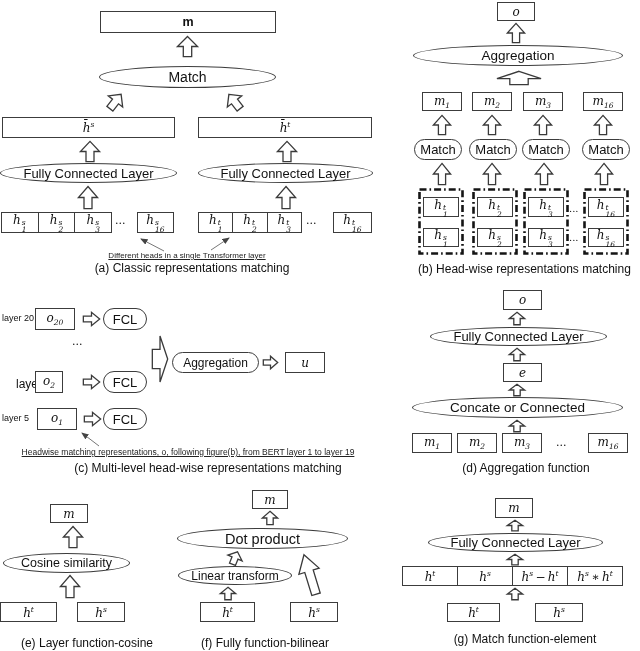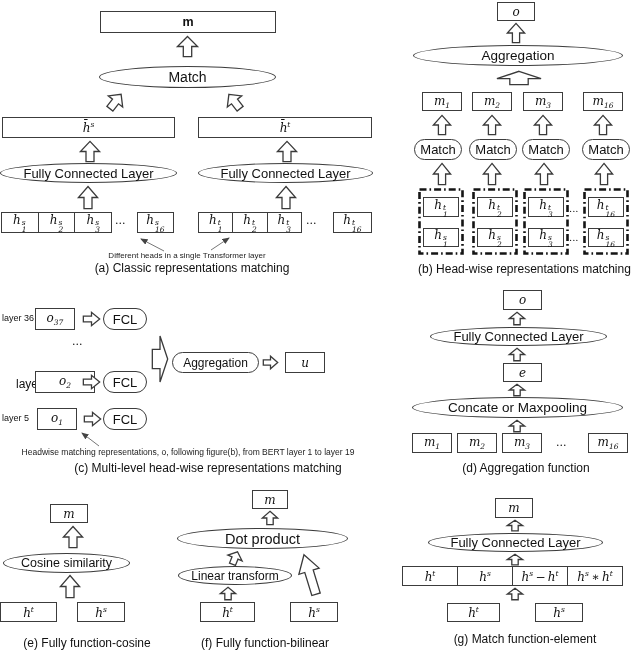--- a/index.html
+++ b/index.html
@@ -11,21 +11,21 @@
   .std{border-radius:11px;}
   .lbl{font-family:"Liberation Sans",sans-serif;color:#111;}
   .math{font-family:"DejaVu Serif",serif;font-style:italic;font-size:12px;color:#111;}
   .sp{font-size:7.5px;vertical-align:4.5px;}
   .sb{font-size:7.5px;vertical-align:-3px;}
   .stk{display:inline-flex;flex-direction:column;align-items:flex-start;font-size:7.5px;
        line-height:7px;margin-left:1px;transform:translateY(0.5px);}
   .arr{position:absolute;overflow:visible;}
   .arr polygon{fill:#fff;stroke:#3a3a3a;stroke-width:1.3;vector-effect:non-scaling-stroke;stroke-linejoin:miter;}
   .cap{position:absolute;text-align:center;font-size:12px;color:#111;white-space:nowrap;}
-  .note{position:absolute;text-align:center;color:#222;white-space:nowrap;}
+  .note{position:absolute;text-align:center;color:#222;white-space:nowrap;text-decoration:underline;}
   .dots{position:absolute;font-family:"DejaVu Serif",serif;font-size:11px;color:#111;}
   .mrow{position:absolute;display:flex;box-sizing:border-box;background:#fff;border:1.4px solid #3c3c3c;}
   .mcell{flex:1;display:flex;align-items:center;justify-content:center;border-left:1.4px solid #3c3c3c;white-space:nowrap;}
   .mcell:first-child{border-left:none;}
 </style>
 </head>
 <body>
 
 <div class="canvas">
 
@@ -253,35 +253,35 @@
       <span class="math"><span>h</span><span class="stk">
           <span>s</span>
           <span>16</span>
         </span></span>
     </div>
 
   <span class="dots" style="left:569px;top:203px;font-size:10px">...</span>
   <span class="dots" style="left:569px;top:232px;font-size:10px">...</span>
   <div class="cap" style="left:402px;top:262px;width:245px">(b) Head-wise representations matching</div>
 
-  <span class="lbl" style="position:absolute;left:2px;top:313px;font-size:9px">layer 36</span>
+  <span class="lbl" style="position:absolute;left:2px;top:313px;font-size:9px">layer 20</span>
   <div class="box" style="left:35px;top:308px;width:40px;height:22px">
-      <span class="math"><span>o</span><span class="sb">37</span></span>
+      <span class="math"><span>o</span><span class="sb">20</span></span>
     </div>
   <svg class="arr" style="left:83px;top:312px;width:17px;height:14px" viewBox="0 0 100 100" preserveAspectRatio="none">
       <polygon points="2,30 50,30 50,2 98,50 50,98 50,70 2,70"></polygon>
     </svg>
   <div class="box std" style="left:103px;top:308px;width:44px;height:22px">
       <span class="lbl" style="font-size:13px">FCL</span>
     </div>
 
   <span class="dots" style="left:72px;top:335px">...</span>
 
   <span class="lbl" style="position:absolute;left:16px;top:377px;font-size:12px">layer 2</span>
-  <div class="box" style="left:35px;top:371px;width:60px;height:22px">
+  <div class="box" style="left:35px;top:371px;width:28px;height:22px">
       <span class="math"><span>o</span><span class="sb">2</span></span>
     </div>
   <svg class="arr" style="left:83px;top:375px;width:17px;height:14px" viewBox="0 0 100 100" preserveAspectRatio="none">
       <polygon points="2,30 50,30 50,2 98,50 50,98 50,70 2,70"></polygon>
     </svg>
   <div class="box std" style="left:103px;top:371px;width:44px;height:22px">
       <span class="lbl" style="font-size:13px">FCL</span>
     </div>
 
   <span class="lbl" style="position:absolute;left:2px;top:413px;font-size:9px">layer 5</span>
@@ -323,21 +323,21 @@
   <svg class="arr" style="left:509px;top:348px;width:16px;height:13px" viewBox="0 0 100 100" preserveAspectRatio="none">
       <polygon points="50,2 98,50 70,50 70,98 30,98 30,50 2,50"></polygon>
     </svg>
   <div class="box" style="left:503px;top:363px;width:39px;height:19px">
       <span class="math">e</span>
     </div>
   <svg class="arr" style="left:509px;top:384px;width:16px;height:12px" viewBox="0 0 100 100" preserveAspectRatio="none">
       <polygon points="50,2 98,50 70,50 70,98 30,98 30,50 2,50"></polygon>
     </svg>
   <div class="box ell" style="left:412px;top:397px;width:211px;height:21px">
-    <span class="lbl" style="font-size:13.5px">Concate or Maxpooling</span>
+    <span class="lbl" style="font-size:13.5px">Concate or Connected</span>
   </div>
   <svg class="arr" style="left:509px;top:420px;width:16px;height:12px" viewBox="0 0 100 100" preserveAspectRatio="none">
       <polygon points="50,2 98,50 70,50 70,98 30,98 30,50 2,50"></polygon>
     </svg>
 
   <div class="box" style="left:412px;top:433px;width:40px;height:20px">
       <span class="math"><span>m</span><span class="sb">1</span></span>
     </div>
   <div class="box" style="left:457px;top:433px;width:40px;height:20px">
       <span class="math"><span>m</span><span class="sb">2</span></span>
@@ -362,21 +362,21 @@
   </div>
   <svg class="arr" style="left:60px;top:575px;width:20px;height:23px" viewBox="0 0 100 100" preserveAspectRatio="none">
       <polygon points="50,2 98,50 70,50 70,98 30,98 30,50 2,50"></polygon>
     </svg>
   <div class="box" style="left:0px;top:602px;width:57px;height:20px">
       <span class="math"><span>h</span><span class="sp">t</span></span>
     </div>
   <div class="box" style="left:77px;top:602px;width:48px;height:20px">
       <span class="math"><span>h</span><span class="sp">s</span></span>
     </div>
-  <div class="cap" style="left:6px;top:636px;width:162px">(e) Fully function-cosine</div>
+  <div class="cap" style="left:6px;top:636px;width:162px">(e) Layer function-cosine</div>
 
   <div class="box" style="left:252px;top:490px;width:36px;height:19px">
       <span class="math">m</span>
     </div>
   <svg class="arr" style="left:262px;top:511px;width:16px;height:14px" viewBox="0 0 100 100" preserveAspectRatio="none">
       <polygon points="50,2 98,50 70,50 70,98 30,98 30,50 2,50"></polygon>
     </svg>
   <div class="box ell" style="left:177px;top:528px;width:171px;height:21px">
     <span class="lbl" style="font-size:14.5px">Dot product</span>
   </div>

